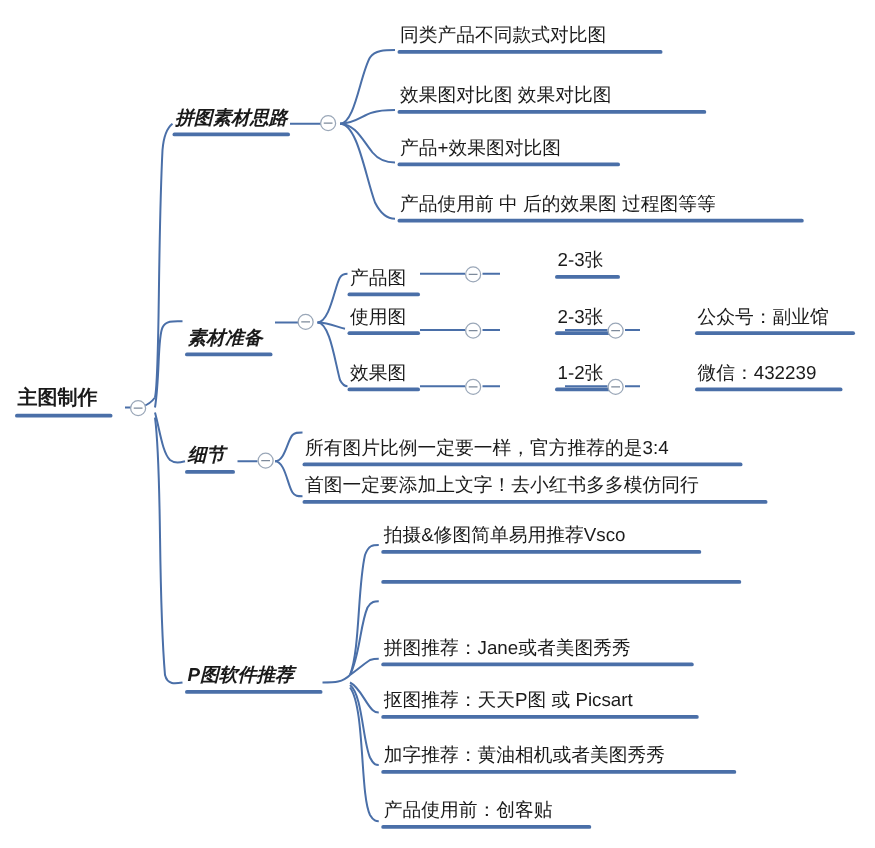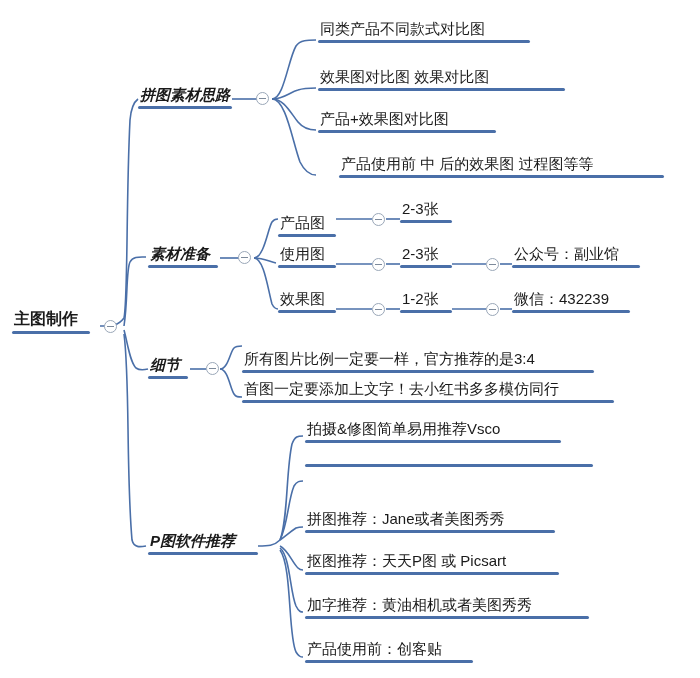--- a/index.html
+++ b/index.html
@@ -48,20 +48,21 @@
   .node.lvl1 {
     font-size: 15px;
     font-weight: bold;
     font-style: italic;
   }
   .node.lvl2 {
     font-size: 15px;
   }
   .node.lvl3 {
     font-size: 15px;
+    margin-left: 44px;
   }
   .toggle {
     position: absolute;
     width: 13px;
     height: 13px;
     border: 1px solid #9aa7b8;
     border-radius: 50%;
     background: #ffffff;
     box-sizing: border-box;
   }
@@ -144,26 +145,26 @@
   <div class="node lvl2" style="left:318px; top:68px;">
     <span class="label">效果图对比图 效果对比图</span>
     <span class="underline" style="width:247px;"></span>
   </div>
 
   <div class="node lvl2" style="left:318px; top:110px;">
     <span class="label">产品+效果图对比图</span>
     <span class="underline" style="width:178px;"></span>
   </div>
 
-  <div class="node lvl2" style="left:318px; top:155px;margin-left:21px;">
+  <div class="node lvl2" style="left:318px; top:155px;">
     <span class="label">产品使用前 中 后的效果图 过程图等等</span>
     <span class="underline" style="width:325px;"></span>
   </div>
 
-  <div class="node lvl1" style="left:148px; top:245px;">
+  <div class="node lvl1" style="left:148px; top:262px;">
     <span class="label">素材准备</span>
     <span class="underline" style="width:70px;"></span>
   </div>
   <div class="toggle" style="left:238px; top:251px;"></div>
 
   <div class="node lvl2" style="left:278px; top:214px;">
     <span class="label">产品图</span>
     <span class="underline" style="width:58px;"></span>
   </div>
   <div class="toggle" style="left:372px; top:213px;"></div>

